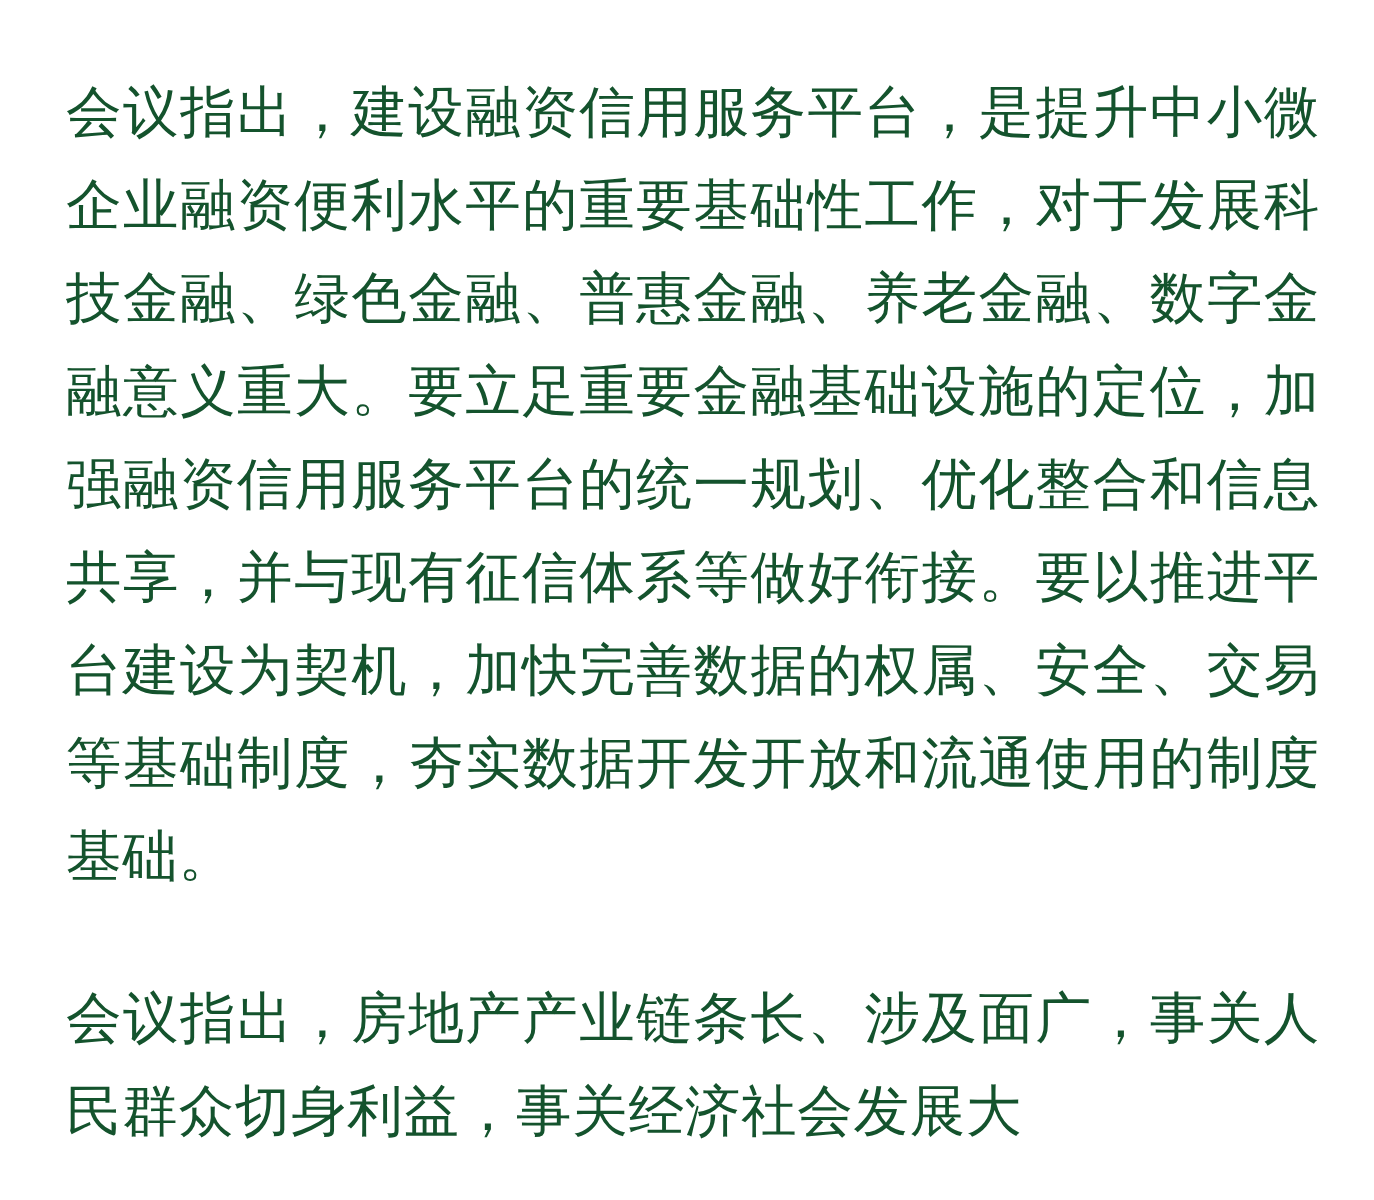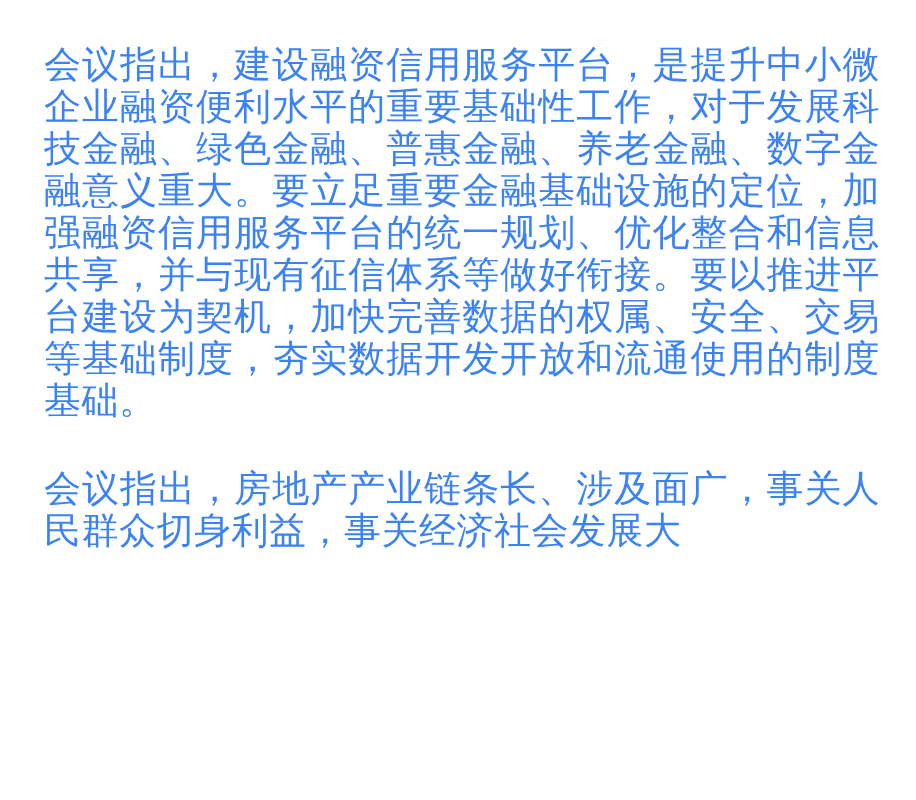--- a/index.html
+++ b/index.html
@@ -18,22 +18,22 @@
     width: 916px;
     height: 800px;
     background: #ffffff;
     padding: 44px 36px 0 44px;
   }
   .article {
     display: block;
   }
   .para {
     font-size: 37px;
-    line-height: 42px;
-    color: #3b82f6;
+    line-height: 62px;
+    color: #14532d;
     letter-spacing: 0.5px;
     text-align: justify;
     text-justify: inter-ideograph;
     margin: 0;
     word-break: break-all;
   }
   .para + .para {
     margin-top: 46px;
   }
   .para-last {

